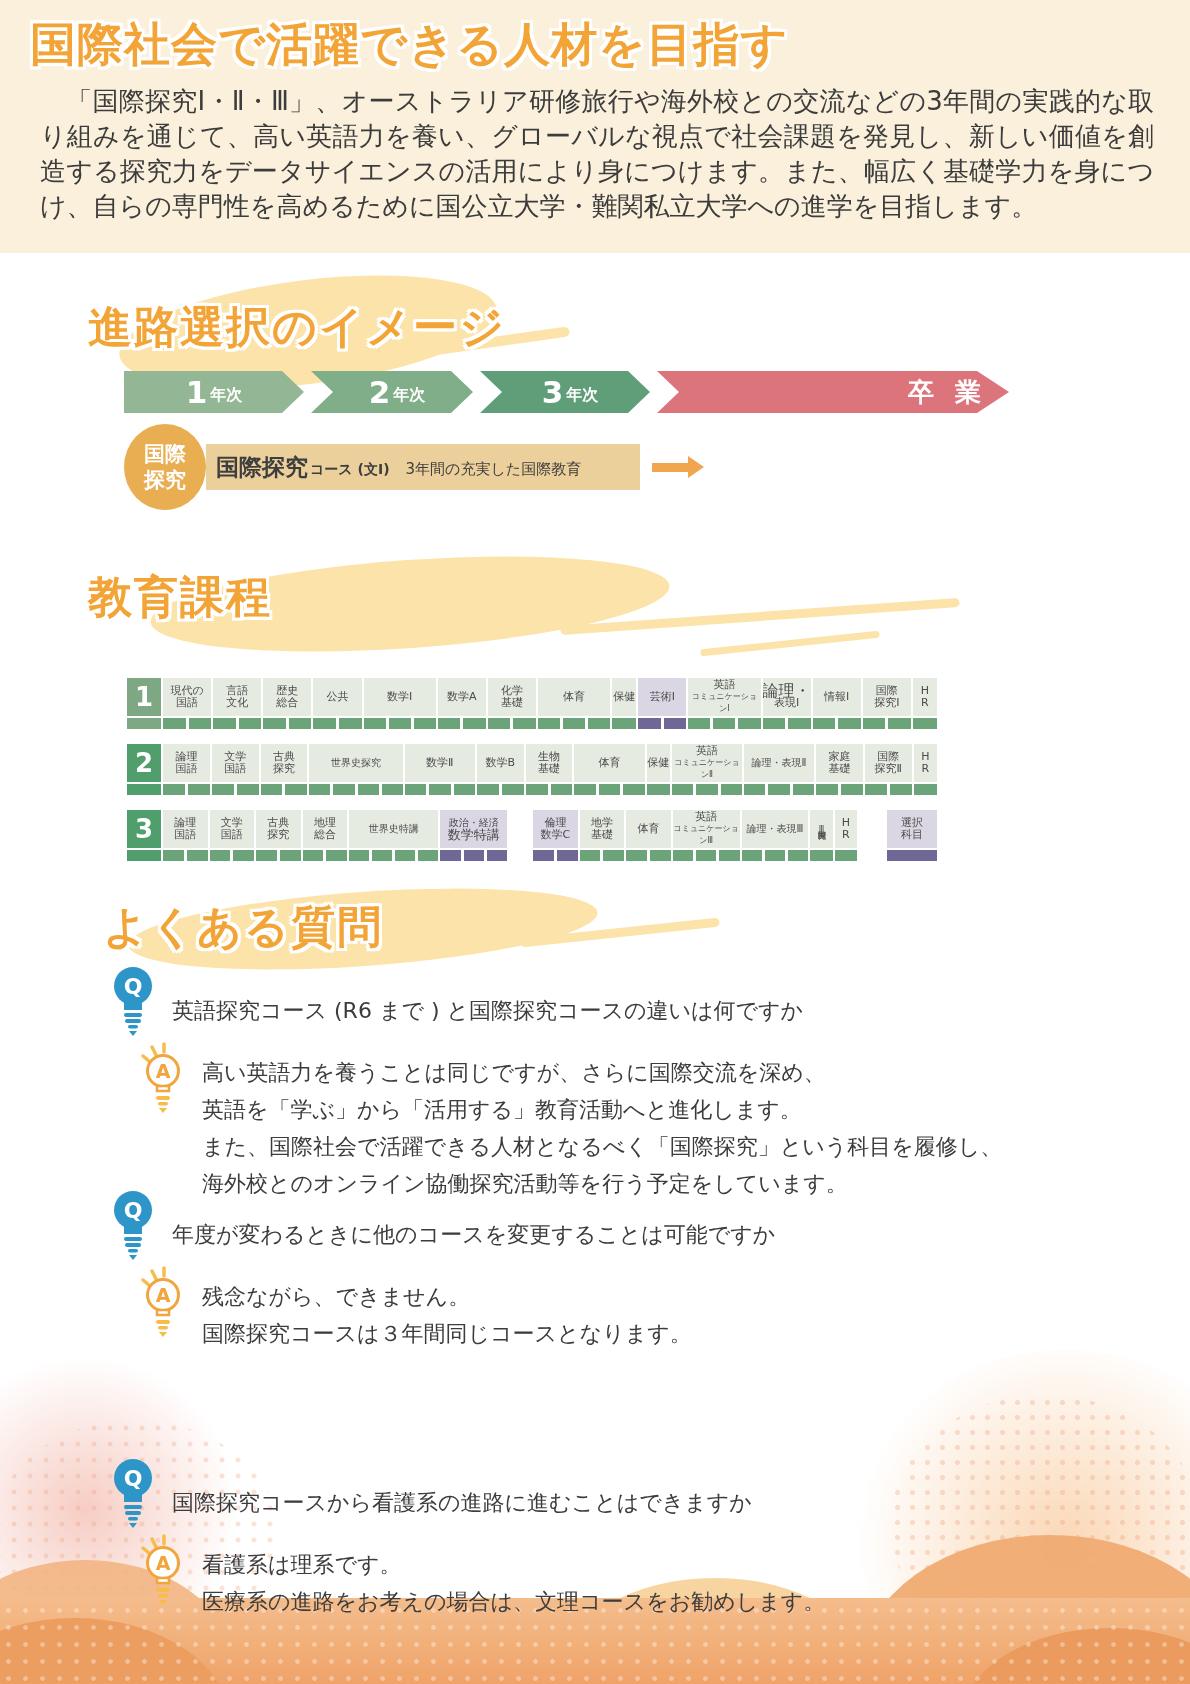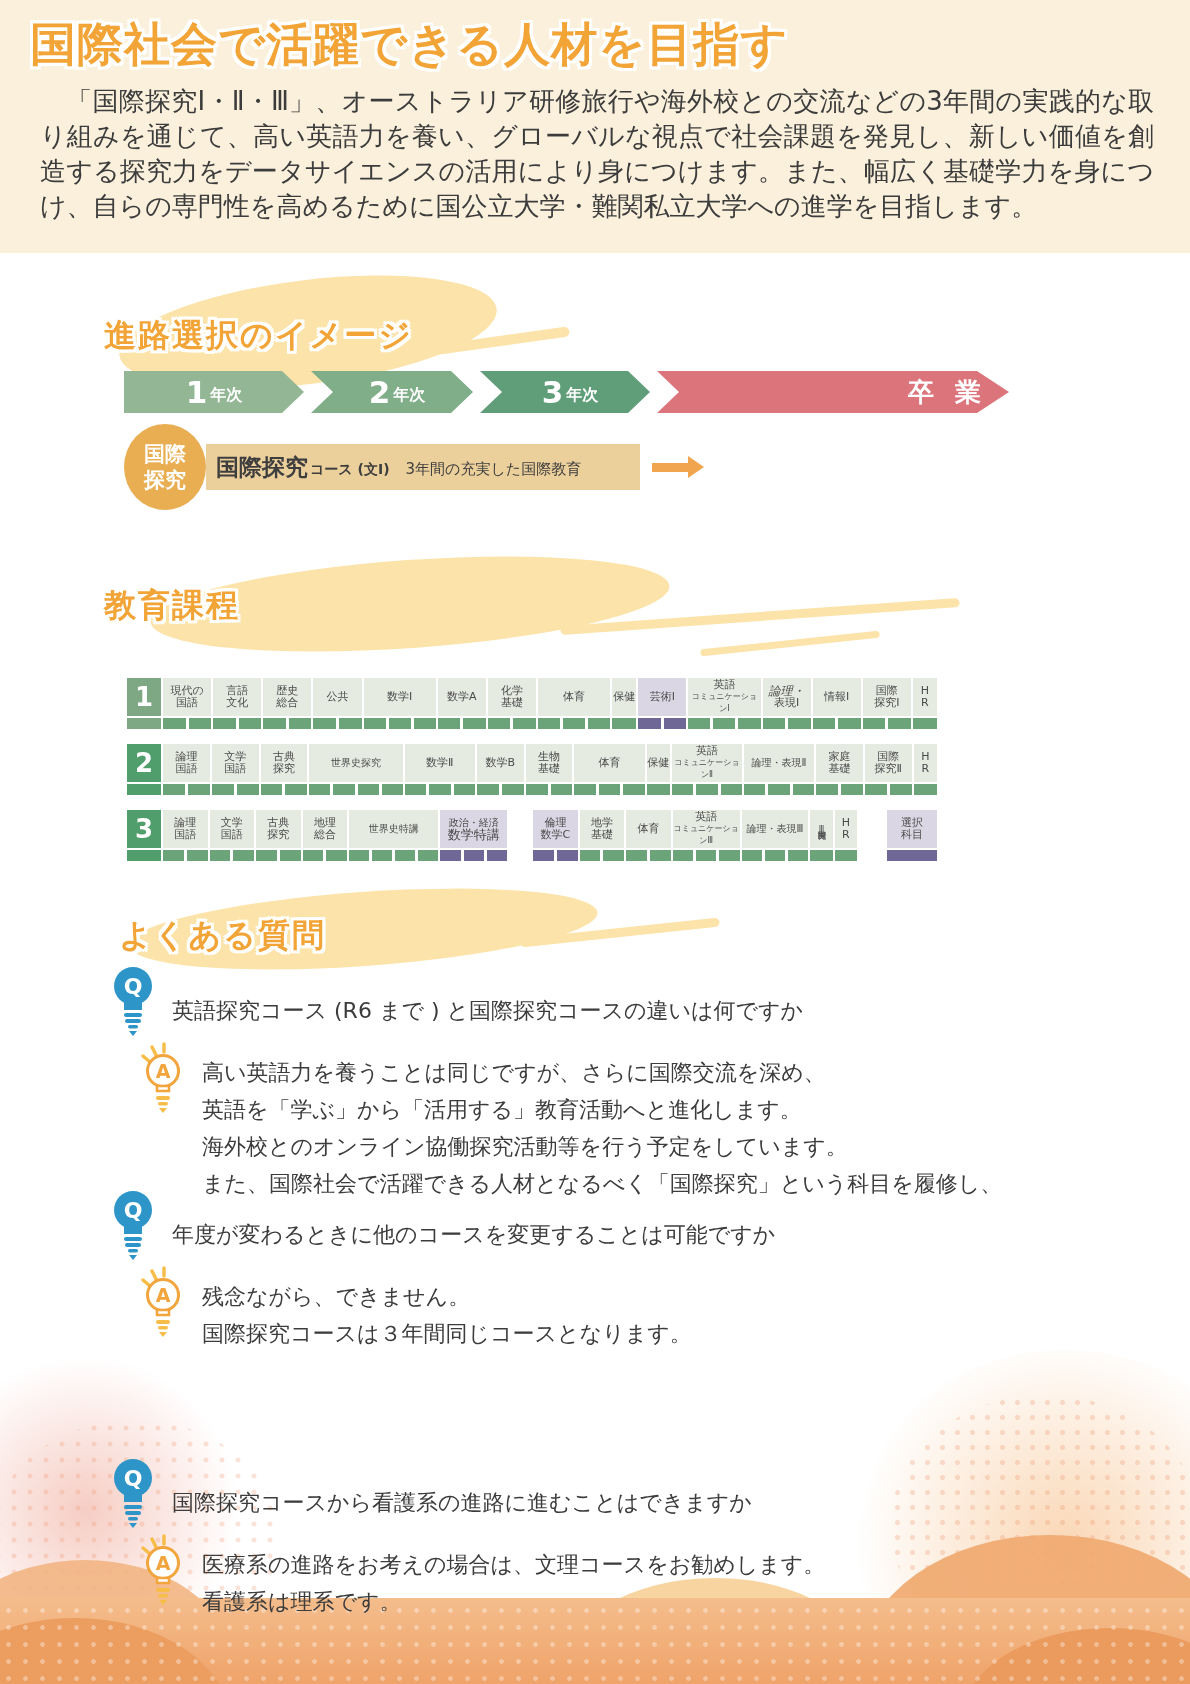--- a/index.html
+++ b/index.html
@@ -9,21 +9,21 @@
   
   .intro{left:0;top:0;width:1190px;height:253px;background:#faf0dc;}
   .page-title{position:absolute;left:30px;top:14px;margin:0;font-size:46px;font-weight:bold;color:#f2a437;
     letter-spacing:1px;
     text-shadow:-3px -3px 0 #fff,3px -3px 0 #fff,-3px 3px 0 #fff,3px 3px 0 #fff,0 -3px 0 #fff,0 3px 0 #fff,-3px 0 0 #fff,3px 0 0 #fff;}
   .intro-body{position:absolute;left:40px;right:36px;top:84px;margin:0;font-size:26px;line-height:35px;
     text-align:justify;color:#3c3c3c;}
   
   .hblob{position:absolute;background:#fce3a9;border-radius:50%;z-index:1;}
   .htail{position:absolute;background:#fce3a9;border-radius:6px;z-index:1;}
-  .sec-heading{position:absolute;z-index:2;margin:16px;font-size:32px;font-weight:bold;color:#f2a437;letter-spacing:2px;
+  .sec-heading{position:absolute;z-index:2;margin:0;font-size:44px;font-weight:bold;color:#f2a437;letter-spacing:2px;
     text-shadow:-3px -3px 0 #fff,3px -3px 0 #fff,-3px 3px 0 #fff,3px 3px 0 #fff,0 -3px 0 #fff,0 3px 0 #fff,-3px 0 0 #fff,3px 0 0 #fff;}
   
   .timeline{left:124px;top:371px;height:42px;display:flex;gap:7px;}
   .seg{height:42px;display:flex;align-items:center;justify-content:center;color:#fff;
     clip-path:polygon(0 0,calc(100% - 22px) 0,100% 50%,calc(100% - 22px) 100%,0 100%,22px 50%);padding-left:10px;}
   .seg.first{clip-path:polygon(0 0,calc(100% - 22px) 0,100% 50%,calc(100% - 22px) 100%,0 100%);padding-left:0;}
   .seg.last{clip-path:polygon(0 0,calc(100% - 32px) 0,100% 50%,calc(100% - 32px) 100%,0 100%,22px 50%);padding-right:22px;}
   .seg .big{font-size:31px;font-weight:bold;}
   .seg .sm{font-size:16px;font-weight:bold;margin-left:3px;margin-top:6px;}
   .seg .lab{font-size:26px;font-weight:bold;letter-spacing:6px;}
@@ -250,21 +250,21 @@
             <div style="font-size: 8px;">コミュニケーションⅠ</div>
           </div>
           <div class="units">
             <i></i>
             <i></i>
             <i></i>
           </div>
         </div>
         <div class="cell" style="flex: 2 1 0px;">
           <div class="clabel">
-            <div style="font-size: 12px; font-style: italic;">論理・</div>
+            <div style="font-size: 16px;">論理・</div>
             <div style="font-size: 11px;">表現Ⅰ</div>
           </div>
           <div class="units">
             <i></i>
             <i></i>
           </div>
         </div>
         <div class="cell" style="flex: 2 1 0px;">
           <div class="clabel">
             <div style="font-size: 11px;">情報Ⅰ</div>
@@ -613,22 +613,22 @@
             <circle cx="27" cy="31" r="15.5" fill="#ffffff" stroke="#f1a53c" stroke-width="3"></circle>
             <path d="M21 46 h12 v5 h-12 z" fill="#ffffff" stroke="#f1a53c" stroke-width="2.5"></path>
             <rect x="20" y="56" width="14" height="4" rx="2" fill="#f6bd49"></rect>
             <rect x="22" y="62" width="10" height="3.5" rx="1.75" fill="#f6bd49"></rect>
             <polygon points="23,68 31,68 27,73" fill="#f6bd49"></polygon>
             <text x="27" y="38" text-anchor="middle" font-size="19" font-weight="bold" fill="#f1a53c">A</text>
           </svg>
           <div class="a-text">
             <div>高い英語力を養うことは同じですが、さらに国際交流を深め、</div>
             <div>英語を「学ぶ」から「活用する」教育活動へと進化します。</div>
+            <div>また、国際社会で活躍できる人材となるべく「国際探究」という科目を履修し、</div>
             <div>海外校とのオンライン協働探究活動等を行う予定をしています。</div>
-            <div>また、国際社会で活躍できる人材となるべく「国際探究」という科目を履修し、</div>
           </div>
         </div>
       </div>
       <div class="qa" style="top: 1190px;">
         <div class="q-row">
           <svg width="46" height="74" viewBox="0 0 46 74">
             <circle cx="23" cy="20" r="19" fill="#2e95c9"></circle>
             <rect x="14" y="30" width="18" height="14" fill="#2e95c9"></rect>
             <rect x="14" y="47" width="18" height="4" rx="2" fill="#2e95c9"></rect>
             <rect x="15" y="53" width="16" height="4" rx="2" fill="#2e95c9"></rect>
@@ -679,20 +679,20 @@
               <line x1="28" y1="4" x2="28" y2="12"></line>
             </g>
             <circle cx="27" cy="31" r="15.5" fill="#ffffff" stroke="#f1a53c" stroke-width="3"></circle>
             <path d="M21 46 h12 v5 h-12 z" fill="#ffffff" stroke="#f1a53c" stroke-width="2.5"></path>
             <rect x="20" y="56" width="14" height="4" rx="2" fill="#f6bd49"></rect>
             <rect x="22" y="62" width="10" height="3.5" rx="1.75" fill="#f6bd49"></rect>
             <polygon points="23,68 31,68 27,73" fill="#f6bd49"></polygon>
             <text x="27" y="38" text-anchor="middle" font-size="19" font-weight="bold" fill="#f1a53c">A</text>
           </svg>
           <div class="a-text">
+            <div>看護系は理系です。</div>
             <div>医療系の進路をお考えの場合は、文理コースをお勧めします。</div>
-            <div>看護系は理系です。</div>
           </div>
         </div>
       </div>
     </div>
 
 </div>
 
 </body></html>

